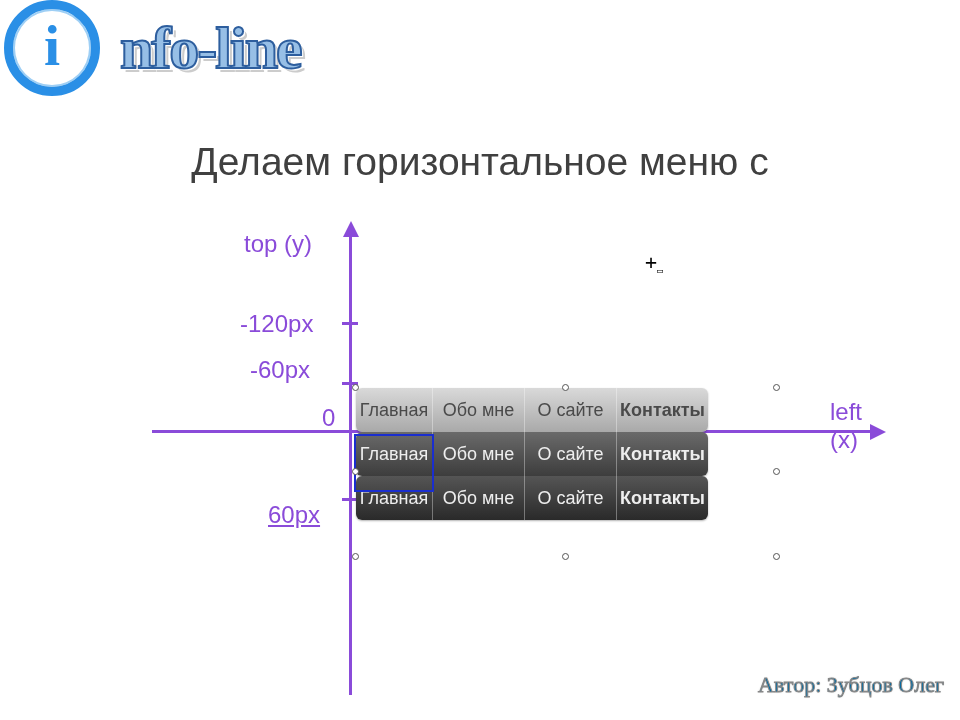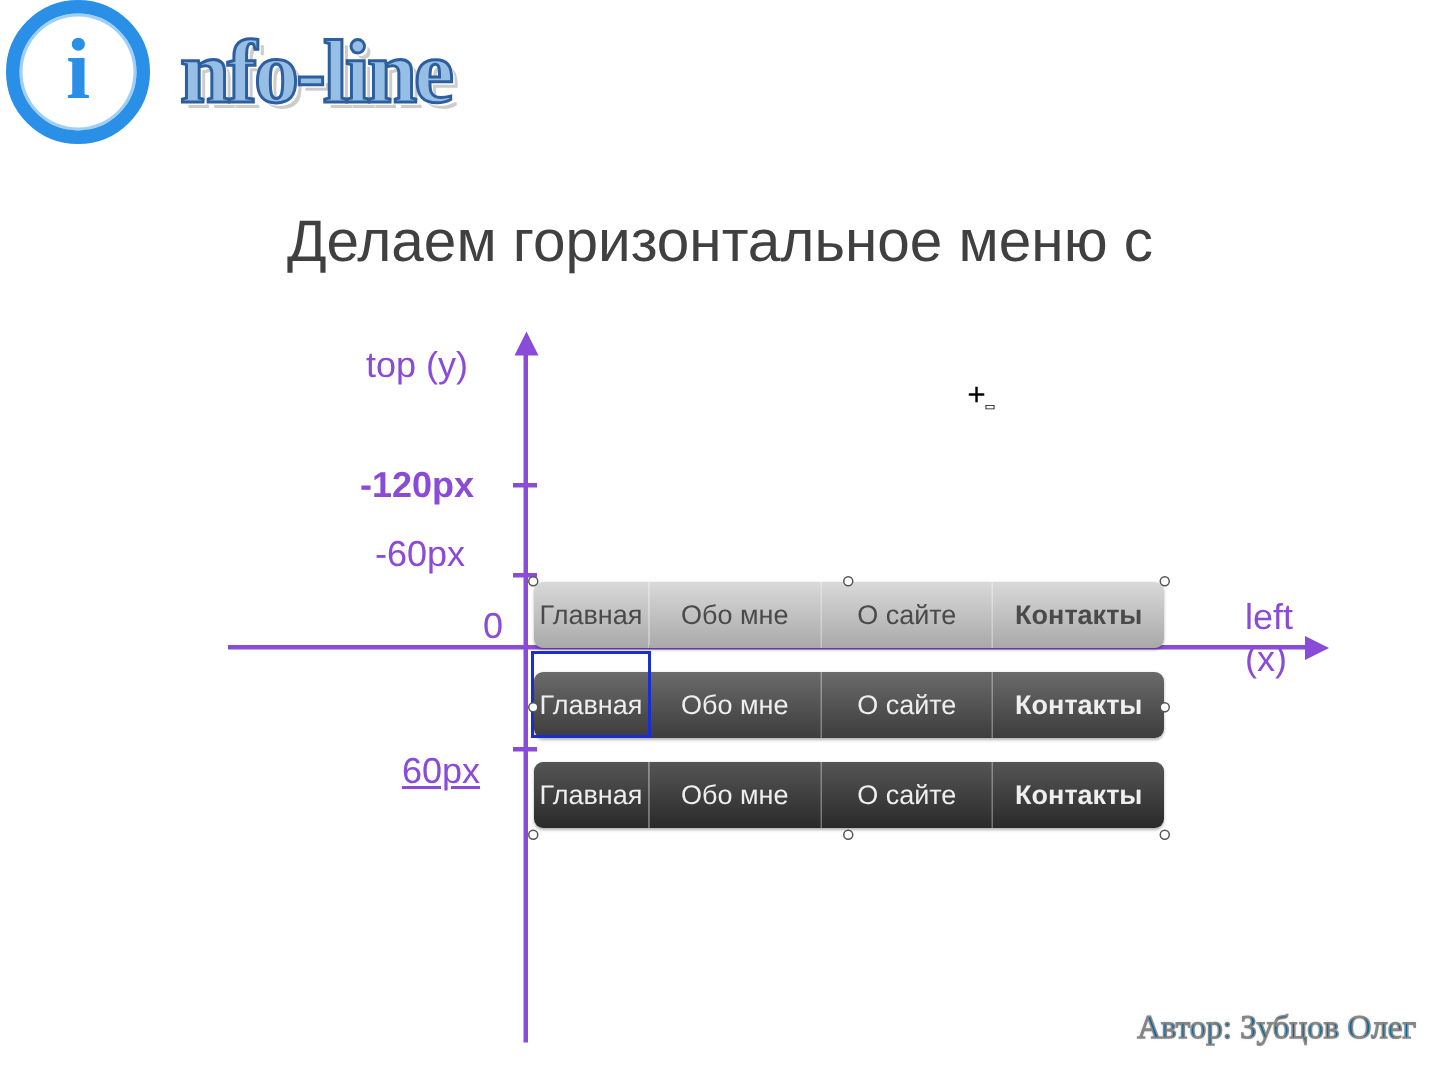--- a/index.html
+++ b/index.html
@@ -126,38 +126,37 @@
     height: 3px;
     left: 342px;
   }
   .axis-text {
     position: absolute;
     color: #8a4bd9;
     font-size: 24px;
   }
   .label-top-y { left: 244px; top: 230px; }
   .label-left-x { left: 830px; top: 398px; }
-  .lbl-m120 { left: 240px; top: 310px; font-weight: bold; }
+  .lbl-m120 { left: 240px; top: 310px; }
   .lbl-m60  { left: 250px; top: 356px; }
   .lbl-0    { left: 322px; top: 404px; }
   .lbl-60   { left: 268px; top: 501px; text-decoration: underline; }
 
   
   .sprite-area {
     position: absolute;
     left: 356px;
     top: 388px;
   }
   .sprite-row {
     display: flex;
-    width: 420px;
+    width: 352px;
     height: 44px;
     border-radius: 6px;
     overflow: hidden;
-    margin-bottom: 16px;
     box-shadow: 0 1px 2px rgba(0,0,0,0.3);
   }
   .sprite-row .cell {
     flex: 1 1 0;
     display: flex;
     align-items: center;
     justify-content: center;
     font-size: 18px;
     border-right: 1px solid rgba(255,255,255,0.35);
   }

